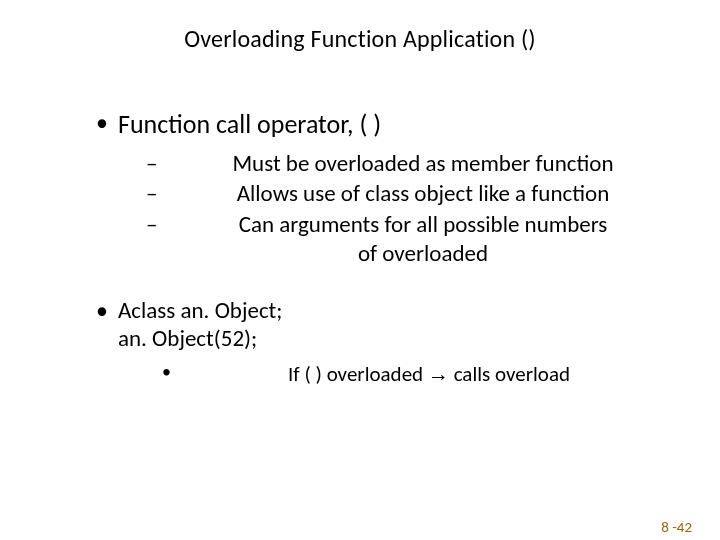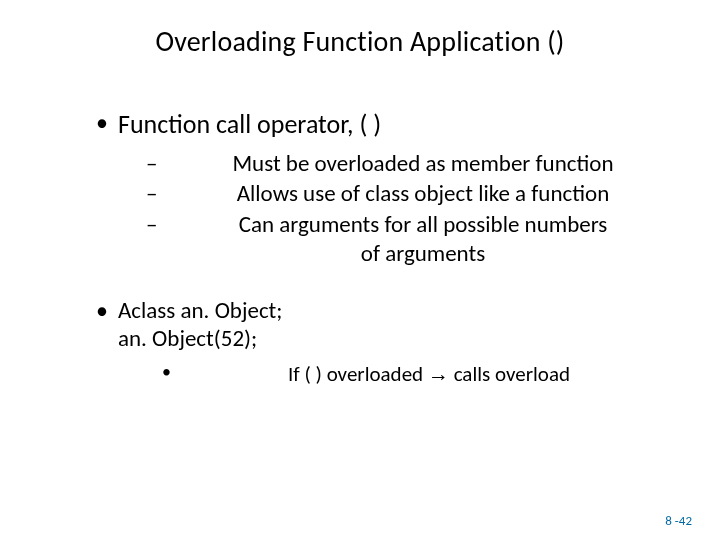--- a/index.html
+++ b/index.html
@@ -16,21 +16,21 @@
     width: 720px;
     height: 540px;
     box-sizing: border-box;
   }
   .title {
     position: absolute;
     top: 24px;
     left: 0;
     width: 100%;
     text-align: center;
-    font-size: 28px;
+    font-size: 24px;
     font-weight: 400;
     letter-spacing: 0.2px;
   }
   .body {
     position: absolute;
     top: 108px;
     left: 96px;
     right: 44px;
     font-size: 26px;
     line-height: 1.25;
@@ -83,23 +83,23 @@
     content: "•";
     position: absolute;
     left: 30px;
     top: 0;
     font-size: 18px;
   }
   .arrow { font-family: Arial, sans-serif; }
   .footer {
     position: absolute;
     right: 28px;
-    bottom: 12px;
-    font-size: 13px;
-    color: #0369a1;
+    bottom: 4px;
+    font-size: 15px;
+    color: #a16207;
   }
   .gap { height: 18px; }
 </style>
 </head>
 <body>
 
 <div class="slide">
 
   <div class="title">Overloading Function Application ()</div>
 
@@ -109,21 +109,21 @@
         <span>Function call operator, ( )</span>
         <ul class="lvl2">
           <li>
             <span>Must be overloaded as member function</span>
           </li>
           <li>
             <span>Allows use of class object like a function</span>
           </li>
           <li>
             <span>Can arguments for all possible numbers</span><br>
-            <span>of arguments</span>
+            <span>of overloaded</span>
           </li>
         </ul>
       </li>
     </ul>
 
     <div class="gap"></div>
 
     <ul class="lvl1">
       <li>
         <div class="example-block">

